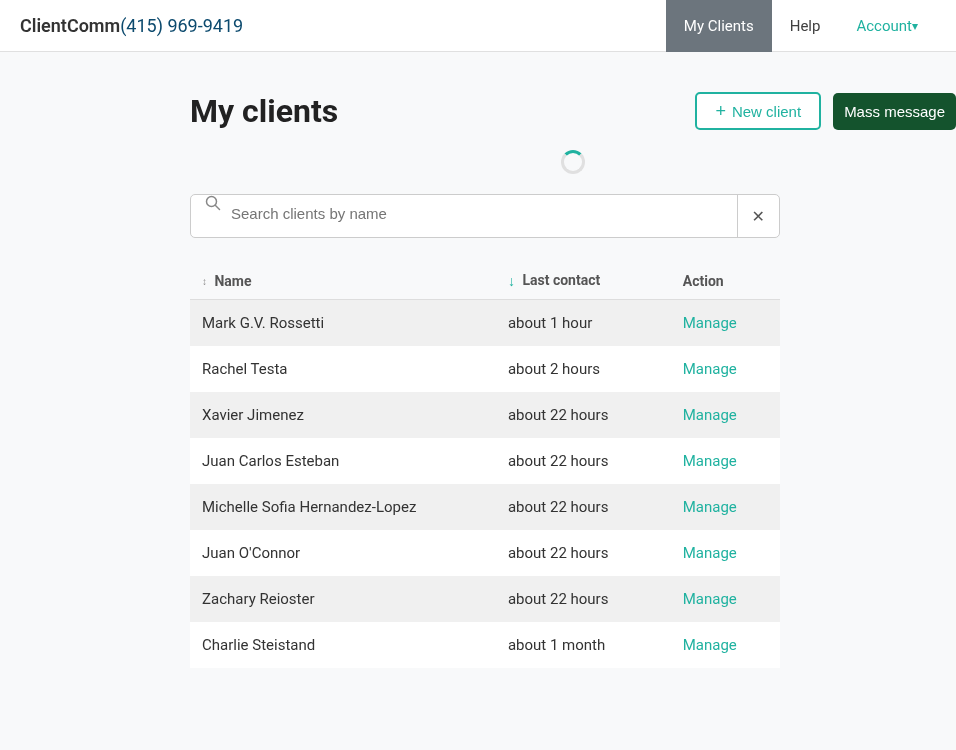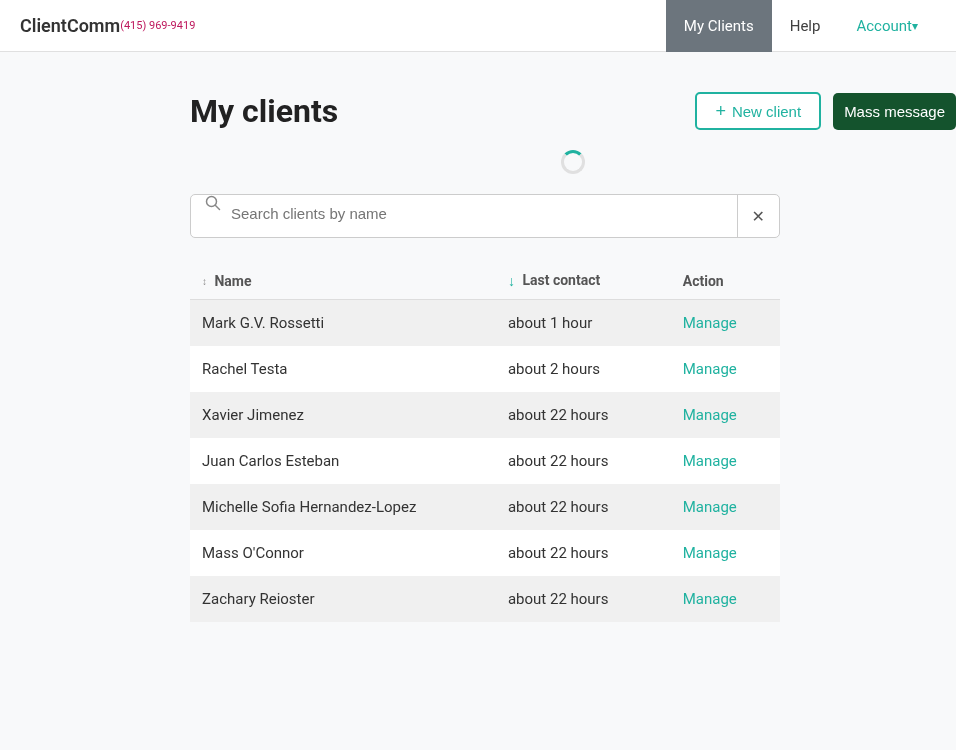--- a/index.html
+++ b/index.html
@@ -26,22 +26,22 @@
       padding: 0 20px;
     }
 
     .nav-brand {
       font-size: 18px;
       font-weight: 600;
       color: #333;
     }
 
     .nav-phone {
-      font-size: 11px;
-      color: #be185d;
+      font-size: 18px;
+      color: #0c4a6e;
       margin-right: auto;
     }
 
     .nav-links {
       display: flex;
       align-items: center;
       height: 100%;
     }
 
     .nav-link {
@@ -327,25 +327,30 @@
           <td>Juan Carlos Esteban</td>
           <td>about 22 hours</td>
           <td><a class="manage-link" href="#">Manage</a></td>
         </tr>
         <tr>
           <td>Michelle Sofia Hernandez-Lopez</td>
           <td>about 22 hours</td>
           <td><a class="manage-link" href="#">Manage</a></td>
         </tr>
         <tr>
-          <td>Mass O'Connor</td>
+          <td>Juan O'Connor</td>
           <td>about 22 hours</td>
           <td><a class="manage-link" href="#">Manage</a></td>
         </tr>
         <tr>
           <td>Zachary Reioster</td>
           <td>about 22 hours</td>
+          <td><a class="manage-link" href="#">Manage</a></td>
+        </tr>
+        <tr>
+          <td>Charlie Steistand</td>
+          <td>about 1 month</td>
           <td><a class="manage-link" href="#">Manage</a></td>
         </tr>
       </tbody>
   </table>
 
 </div>
 
 </body></html>

